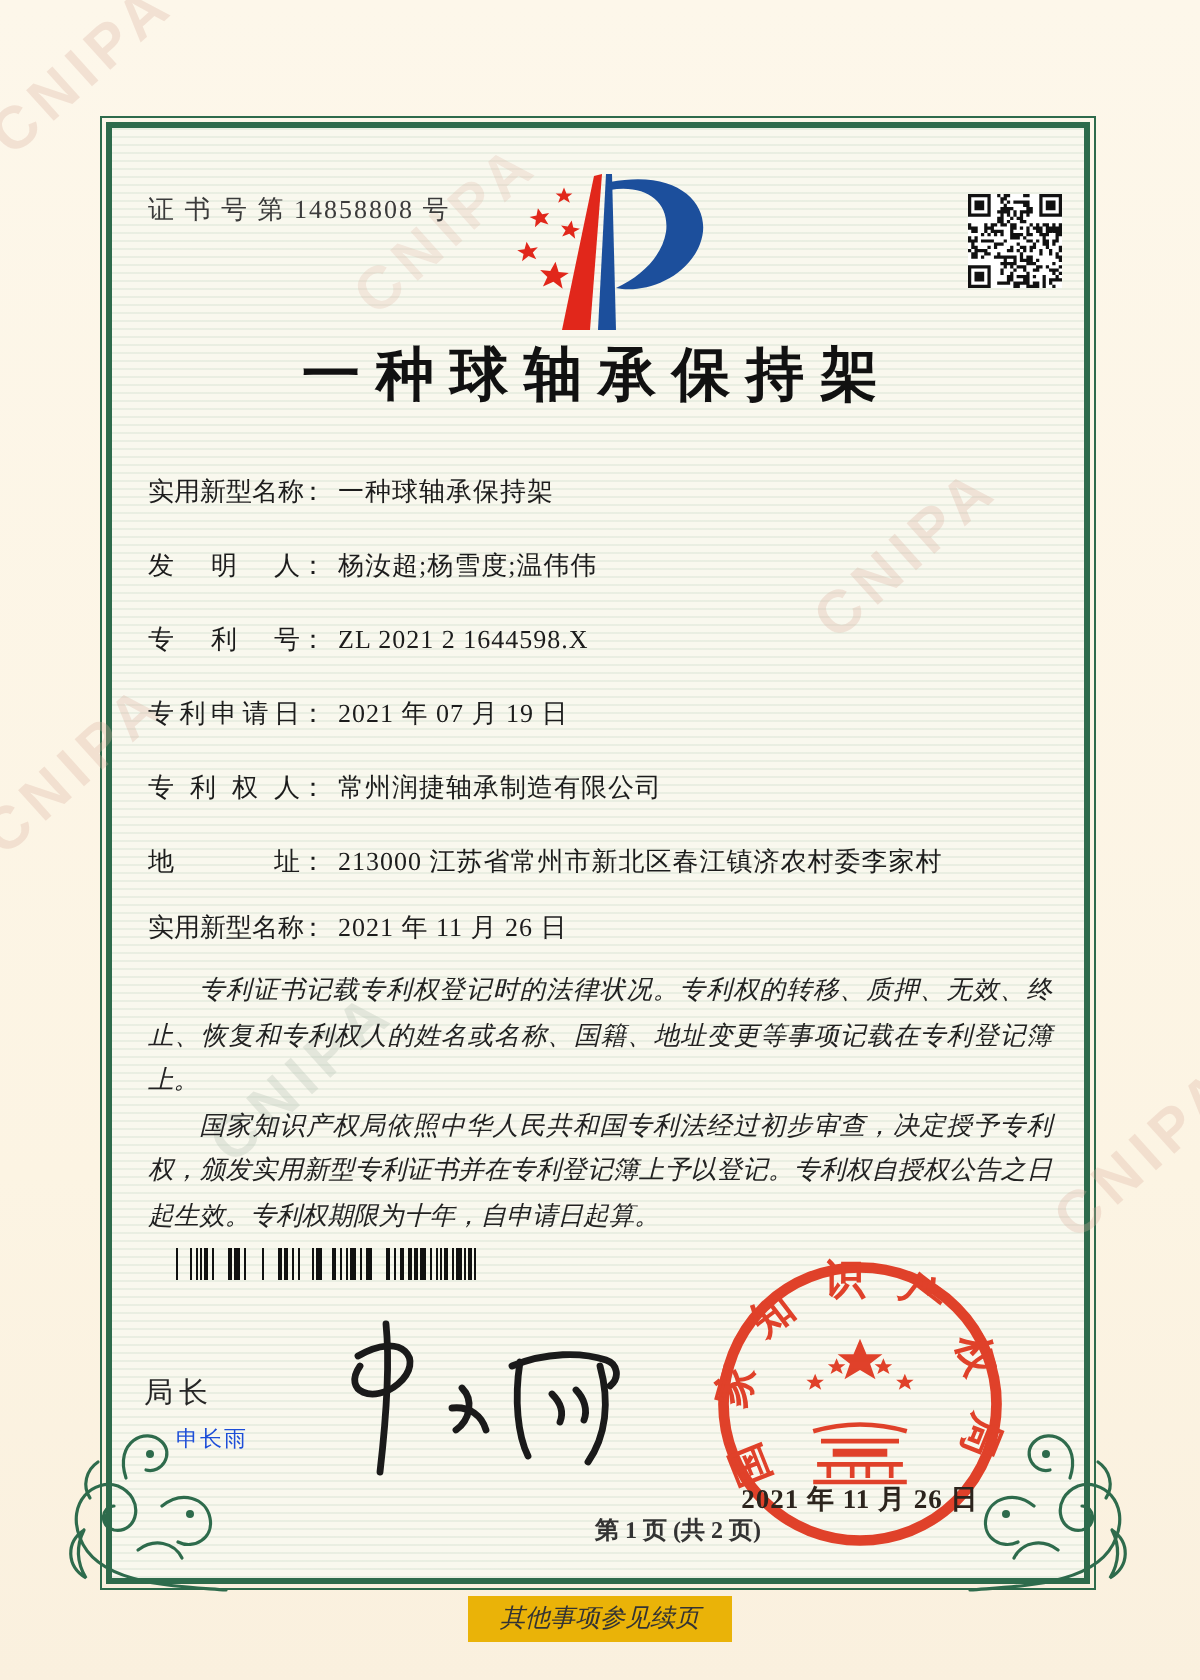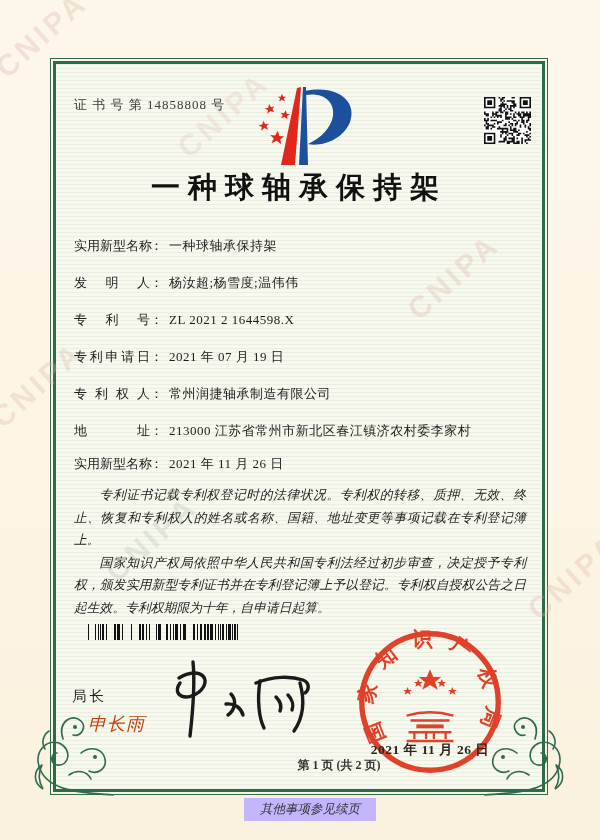--- a/index.html
+++ b/index.html
@@ -48,34 +48,34 @@
   .law{
     position:absolute;z-index:3;left:74px;top:484px;width:452px;
     font-size:12.8px;line-height:22.5px;text-align:justify;font-style:italic;color:#222;
   }
   .law p{margin:0;text-indent:2em;}
   
   .barcode{position:absolute;z-index:3;left:80px;top:624px;width:162px;height:16px;}
   
   .sig-title{position:absolute;z-index:3;left:72px;top:687px;font-size:14.5px;letter-spacing:3px;
     font-family:"Liberation Sans","DejaVu Sans",sans-serif;color:#262626;}
-  .sig-name{position:absolute;z-index:3;left:88px;top:712px;font-size:18px;letter-spacing:1px;
-    font-family:"Liberation Sans","DejaVu Sans",sans-serif;color:#c2410c;font-style:italic;}
+  .sig-name{position:absolute;z-index:3;left:88px;top:712px;font-size:11px;letter-spacing:1px;
+    font-family:"Liberation Sans","DejaVu Sans",sans-serif;color:#1d4ed8;}
   .sig-script{position:absolute;z-index:4;left:163px;top:652px;width:170px;height:95px;}
   
   .seal{position:absolute;z-index:4;left:352px;top:624px;width:156px;height:156px;opacity:.95;}
   .seal-date{
     position:absolute;z-index:5;left:350px;top:741px;width:160px;text-align:center;
     font-size:13.5px;font-weight:700;letter-spacing:.5px;color:#2c241d;white-space:nowrap;
   }
   
   .page-no{position:absolute;z-index:3;left:50px;top:757px;width:578px;text-align:center;font-size:12px;color:#333;font-weight:bold;}
   .cont-note{
     position:absolute;z-index:3;left:50%;transform:translateX(-50%);top:798px;
-    background:#c4b5fd;padding:3px 16px;font-size:12.5px;font-style:italic;color:#333;white-space:nowrap;margin-left:10px;
+    background:#eab308;padding:3px 16px;font-size:12.5px;font-style:italic;color:#333;white-space:nowrap;
   }
 </style>
 </head>
 <body>
 
 <div class="wm" style="left:-14px;top:18px;">CNIPA</div>
 <div class="wm" style="left:168px;top:98px;opacity:.8;">CNIPA</div>
 <div class="wm" style="left:398px;top:260px;">CNIPA</div>
 <div class="wm" style="left:-18px;top:368px;">CNIPA</div>
 <div class="wm greenish" style="left:96px;top:522px;">CNIPA</div>

